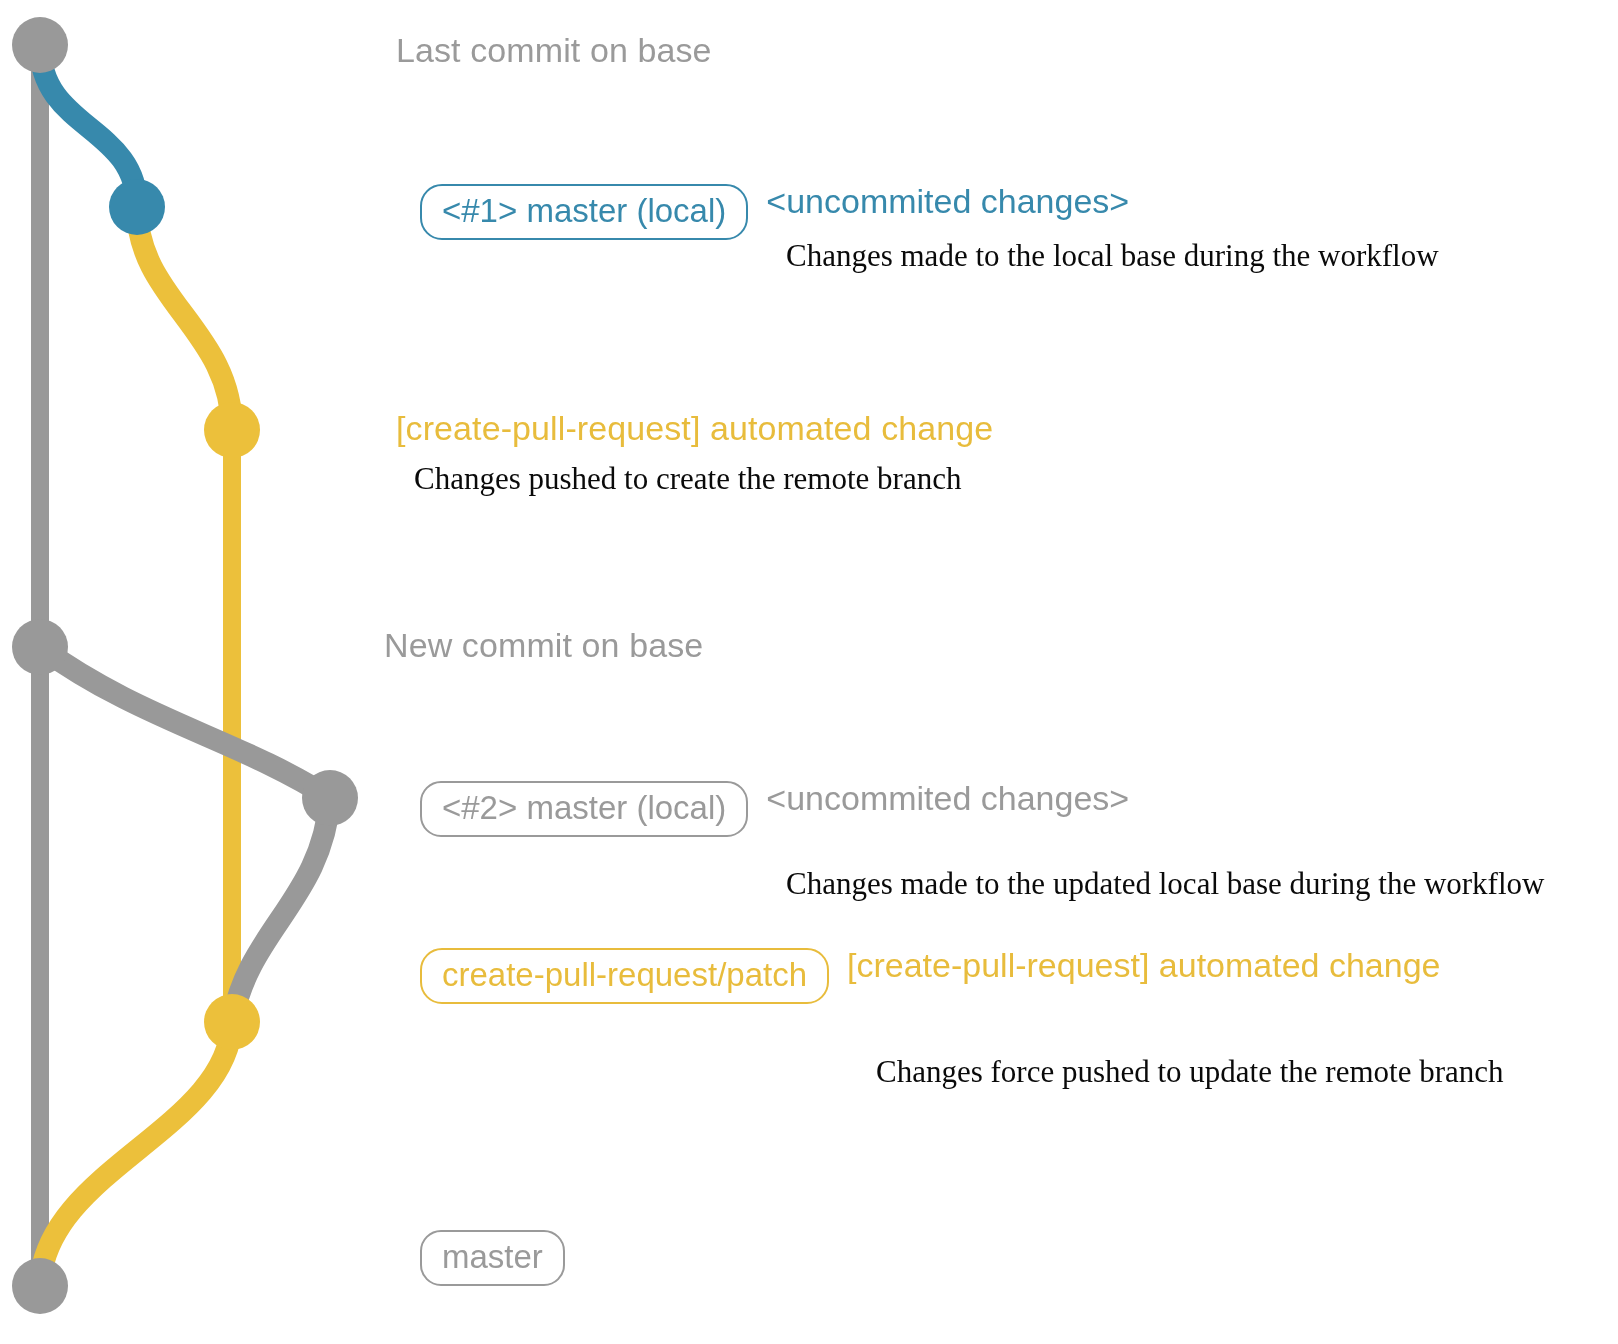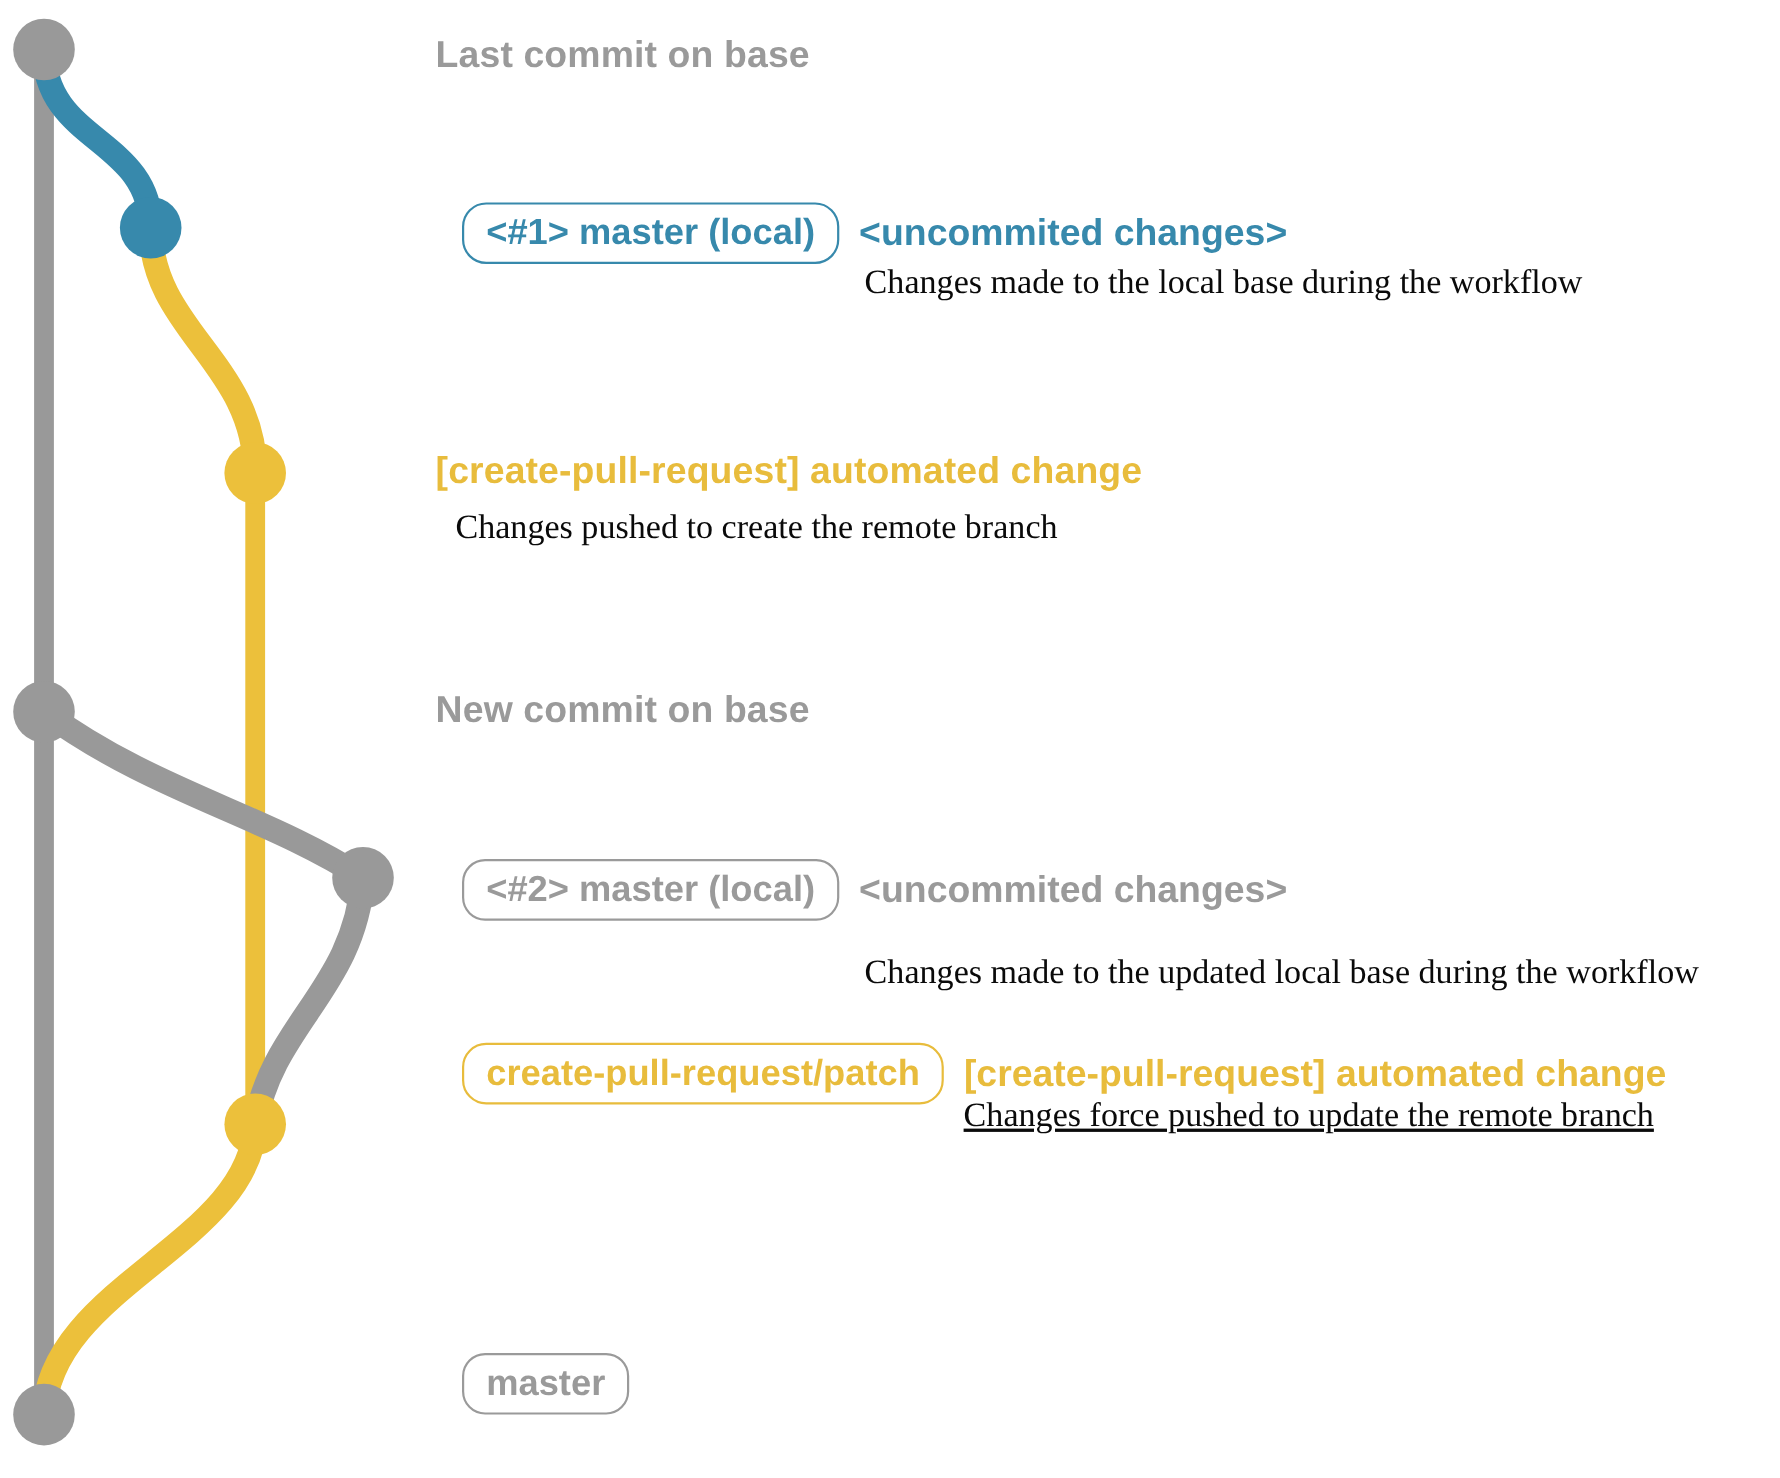--- a/index.html
+++ b/index.html
@@ -17,23 +17,21 @@
   #graph-canvas {
     position: absolute;
     left: 0;
     top: 0;
     width: 1618px;
     height: 1344px;
   }
   .row {
     position: absolute;
     display: flex;
-    align-items: center;
     white-space: nowrap;
-    font-weight: bold;
   }
   .plain-label {
     font-size: 34px;
     letter-spacing: 0.1px;
   }
   .badge {
     display: inline-flex;
     align-items: center;
     justify-content: center;
     border: 2.5px solid #808080;
@@ -67,27 +65,27 @@
   }
 
   
   #row-last-commit   { left: 396px; top: 33px; }
   #row-local-1       { left: 396px; top: 184px; }
   #desc-local-1      { left: 786px; top: 238px; }
 
   #row-auto-change-1 { left: 396px; top: 411px; }
   #desc-auto-1       { left: 414px; top: 461px; }
 
-  #row-new-commit    { left: 396px; top: 628px; }
+  #row-new-commit    { left: 384px; top: 628px; }
 
   #row-local-2       { left: 396px; top: 781px; }
   #desc-local-2      { left: 786px; top: 835px; margin-top: 31px; }
 
   #row-patch         { left: 396px; top: 948px; }
-  #desc-patch        { left: 876px; top: 996px; text-decoration: underline; }
+  #desc-patch        { left: 876px; top: 1054px; }
 
   #row-master        { left: 396px; top: 1230px; }
 </style>
 </head>
 <body>
 
 <svg id="graph-canvas" viewBox="0 0 1618 1344" width="1618" height="1344" xmlns="http://www.w3.org/2000/svg">
 
   <path d="M 40 45 L 40 1286" stroke="#999999" stroke-width="18" fill="none" stroke-linecap="round"></path>
 

